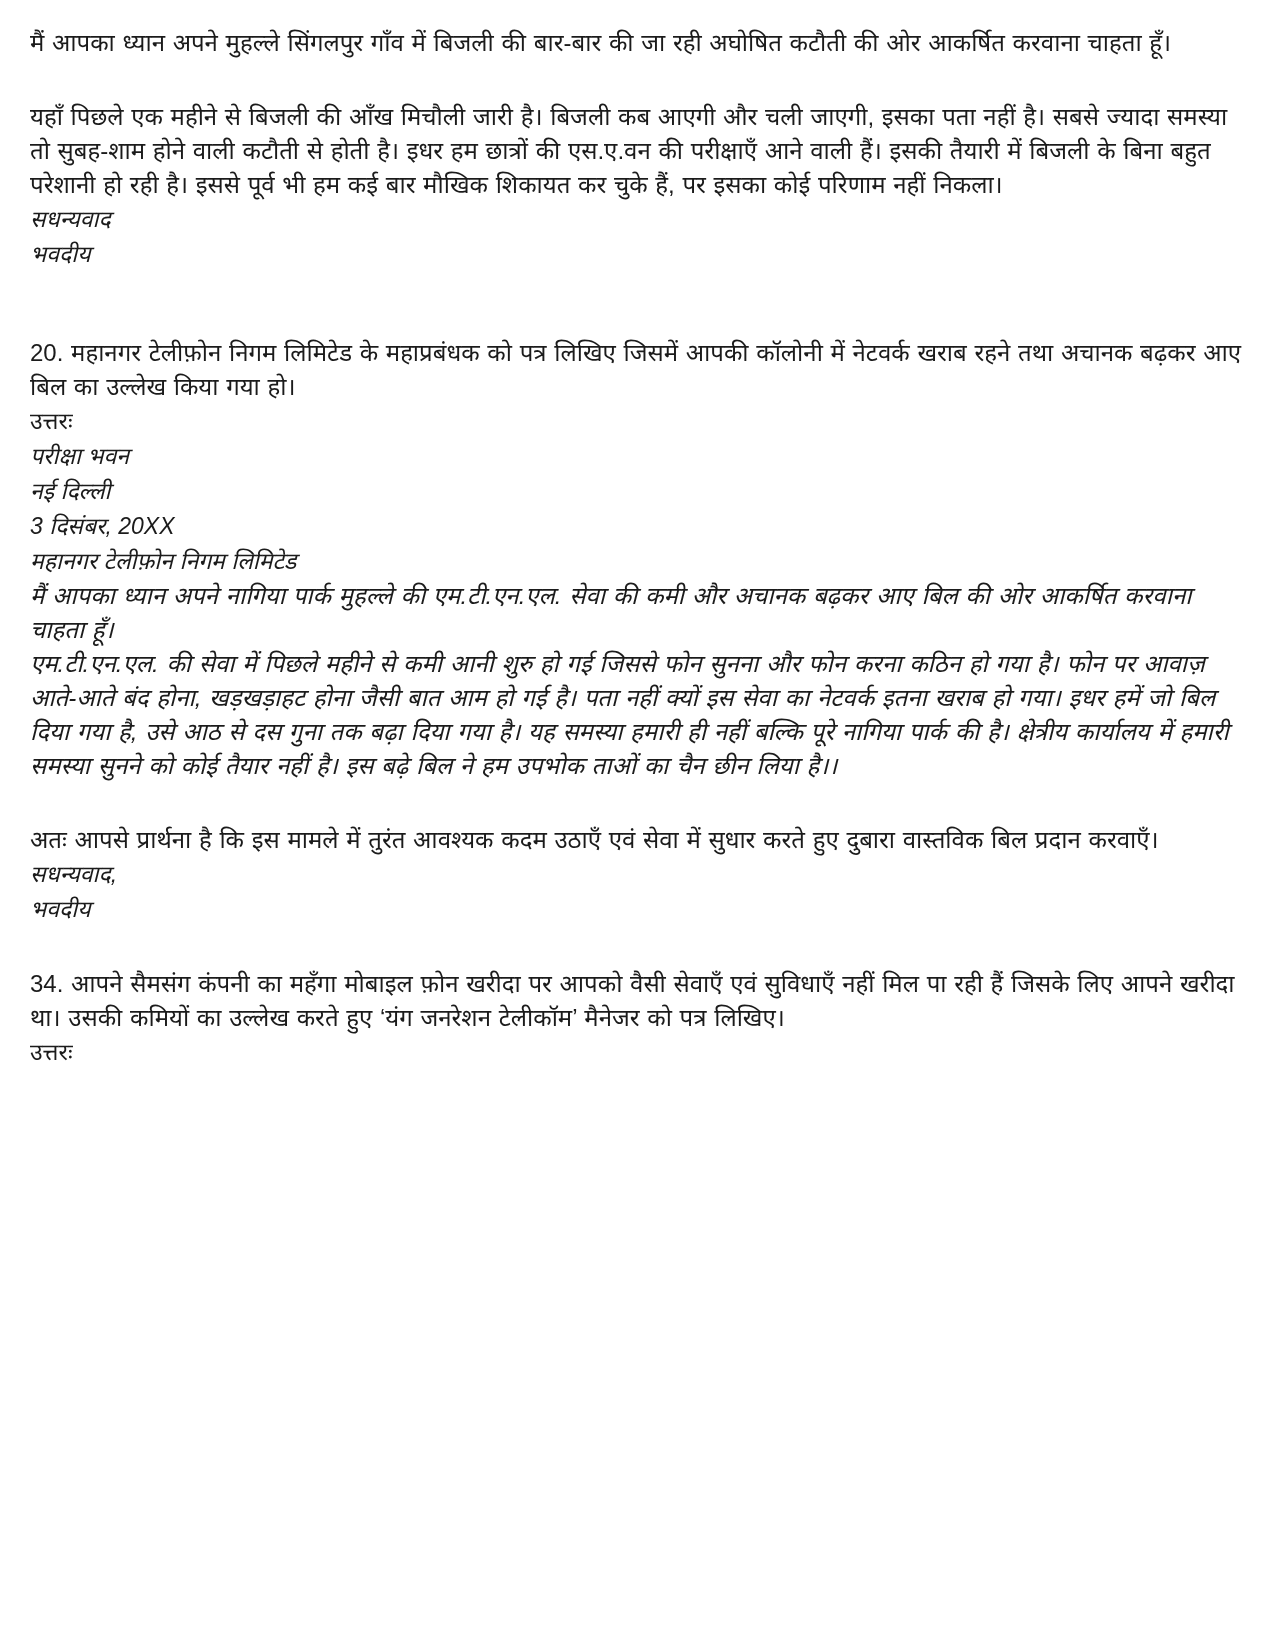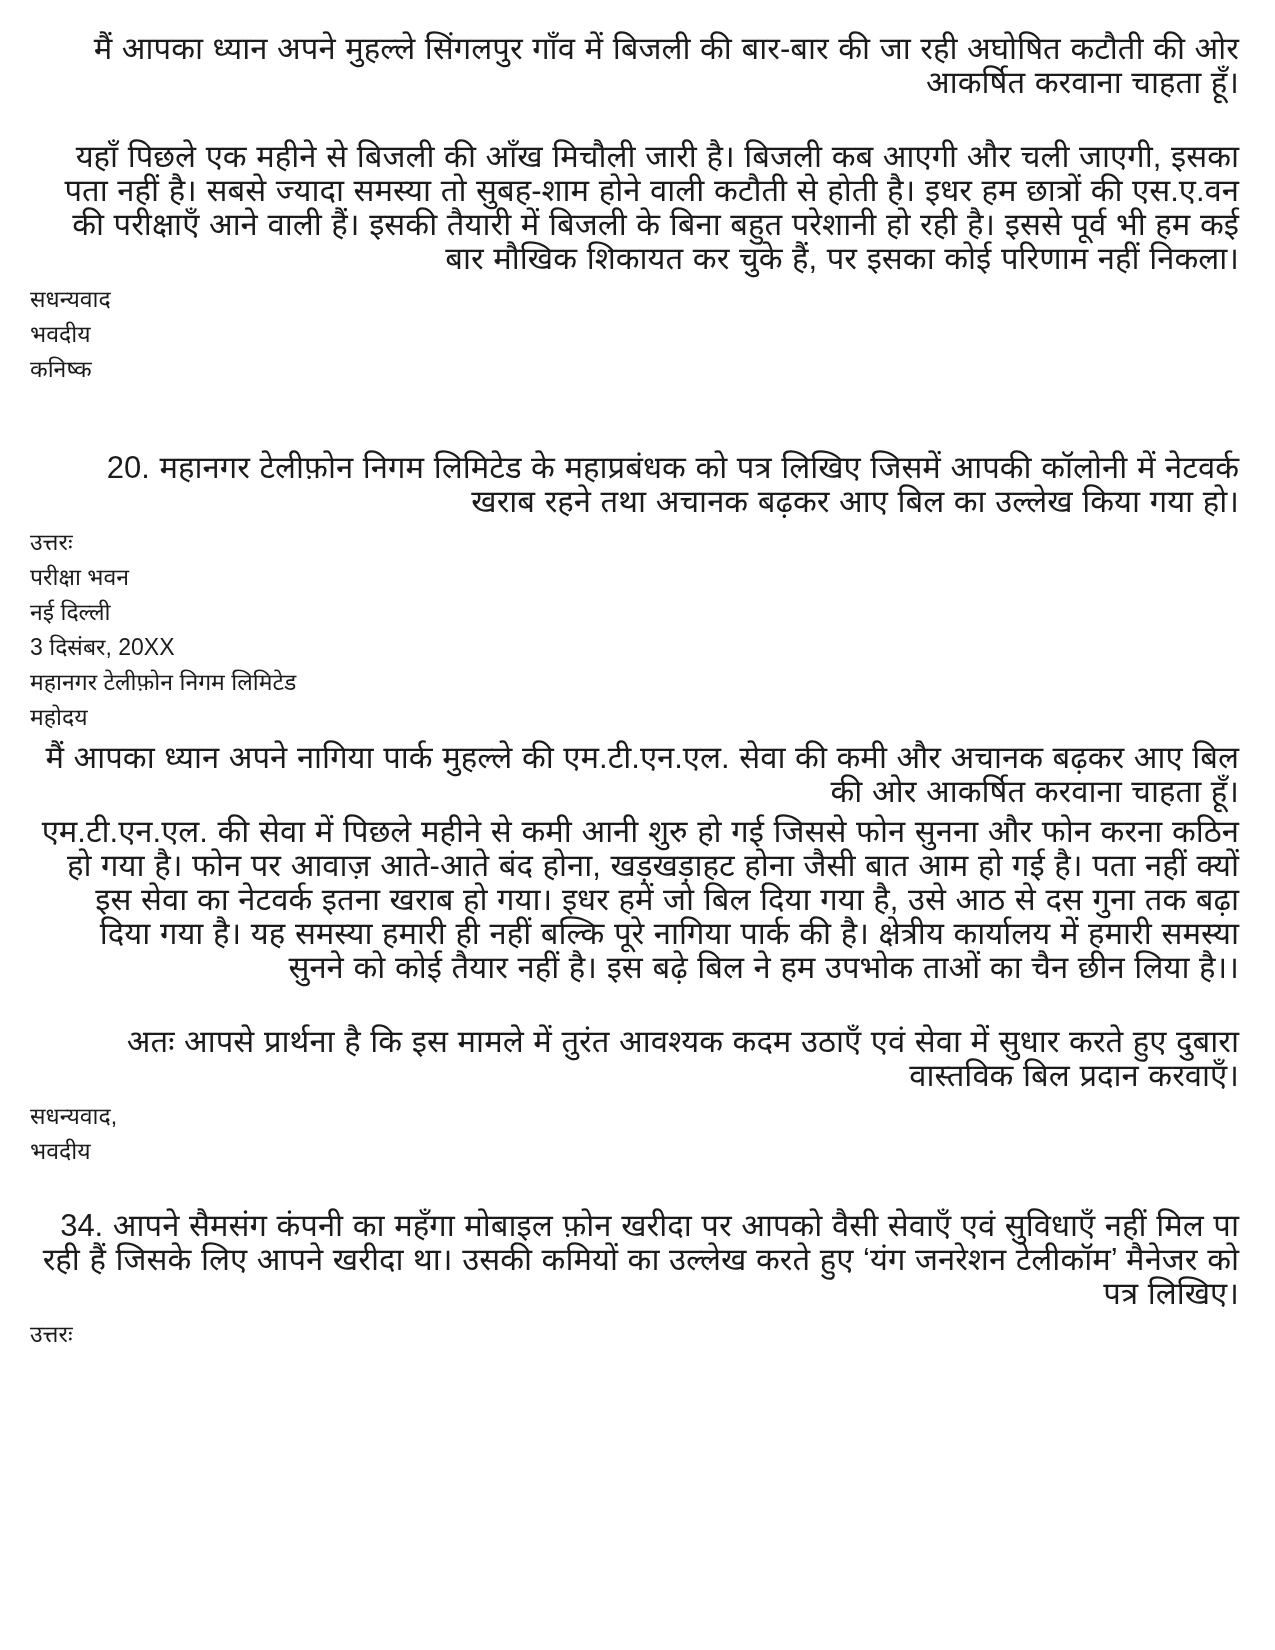--- a/index.html
+++ b/index.html
@@ -13,61 +13,59 @@
     color: #1b1b1b;
   }
   .page {
     box-sizing: border-box;
     width: 1275px;
     min-height: 1650px;
     padding: 26px 30px 40px 30px;
     background: #ffffff;
   }
   .para {
-    margin: 6px;
-    font-size: 31px;
+    margin: 0;
+    font-size: 24px;
     line-height: 34px;
-    text-align: right;
+    text-align: left;
     word-spacing: 1px;
   }
   .gap-lg { margin-top: 64px; }
   .gap-md { margin-top: 40px; }
   .gap-sm { margin-top: 36px; }
   .line {
     margin: 0;
     font-size: 23px;
     line-height: 35px;
   }
-  .block { margin: 0; padding: 0; }
+  .block { margin: 0; padding: 0; font-style: italic; }
 </style>
 </head>
 <body>
 
 <div class="page">
 
   <p class="para">मैं आपका ध्यान अपने मुहल्ले सिंगलपुर गाँव में बिजली की बार-बार की जा रही अघोषित कटौती की ओर आकर्षित करवाना चाहता हूँ।</p>
   <p class="para gap-md">यहाँ पिछले एक महीने से बिजली की आँख मिचौली जारी है। बिजली कब आएगी और चली जाएगी, इसका पता नहीं है। सबसे ज्यादा समस्या तो सुबह-शाम होने वाली कटौती से होती है। इधर हम छात्रों की एस.ए.वन की परीक्षाएँ आने वाली हैं। इसकी तैयारी में बिजली के बिना बहुत परेशानी हो रही है। इससे पूर्व भी हम कई बार मौखिक शिकायत कर चुके हैं, पर इसका कोई परिणाम नहीं निकला।</p>
 
   <div class="block gap-sm">
     <p class="line">सधन्यवाद</p>
     <p class="line">भवदीय</p>
-    <p class="line">कनिष्क</p>
   </div>
 
   <p class="para gap-lg">20. महानगर टेलीफ़ोन निगम लिमिटेड के महाप्रबंधक को पत्र लिखिए जिसमें आपकी कॉलोनी में नेटवर्क खराब रहने तथा अचानक बढ़कर आए बिल का उल्लेख किया गया हो।</p>
   <p class="line">उत्तरः</p>
 
   <div class="block gap-lg">
     <p class="line">परीक्षा भवन</p>
     <p class="line">नई दिल्ली</p>
     <p class="line">3 दिसंबर, 20XX</p>
     <p class="line">महानगर टेलीफ़ोन निगम लिमिटेड</p>
   </div>
 
-  <p class="line gap-md">महोदय</p>
 
   <div class="block gap-md">
     <p class="para">मैं आपका ध्यान अपने नागिया पार्क मुहल्ले की एम.टी.एन.एल. सेवा की कमी और अचानक बढ़कर आए बिल की ओर आकर्षित करवाना चाहता हूँ।</p>
     <p class="para">एम.टी.एन.एल. की सेवा में पिछले महीने से कमी आनी शुरु हो गई जिससे फोन सुनना और फोन करना कठिन हो गया है। फोन पर आवाज़ आते-आते बंद होना, खड़खड़ाहट होना जैसी बात आम हो गई है। पता नहीं क्यों इस सेवा का नेटवर्क इतना खराब हो गया। इधर हमें जो बिल दिया गया है, उसे आठ से दस गुना तक बढ़ा दिया गया है। यह समस्या हमारी ही नहीं बल्कि पूरे नागिया पार्क की है। क्षेत्रीय कार्यालय में हमारी समस्या सुनने को कोई तैयार नहीं है। इस बढ़े बिल ने हम उपभोक ताओं का चैन छीन लिया है।।</p>
   </div>
 
   <p class="para gap-md">अतः आपसे प्रार्थना है कि इस मामले में तुरंत आवश्यक कदम उठाएँ एवं सेवा में सुधार करते हुए दुबारा वास्तविक बिल प्रदान करवाएँ।</p>
 
   <div class="block gap-md">
     <p class="line">सधन्यवाद,</p>

